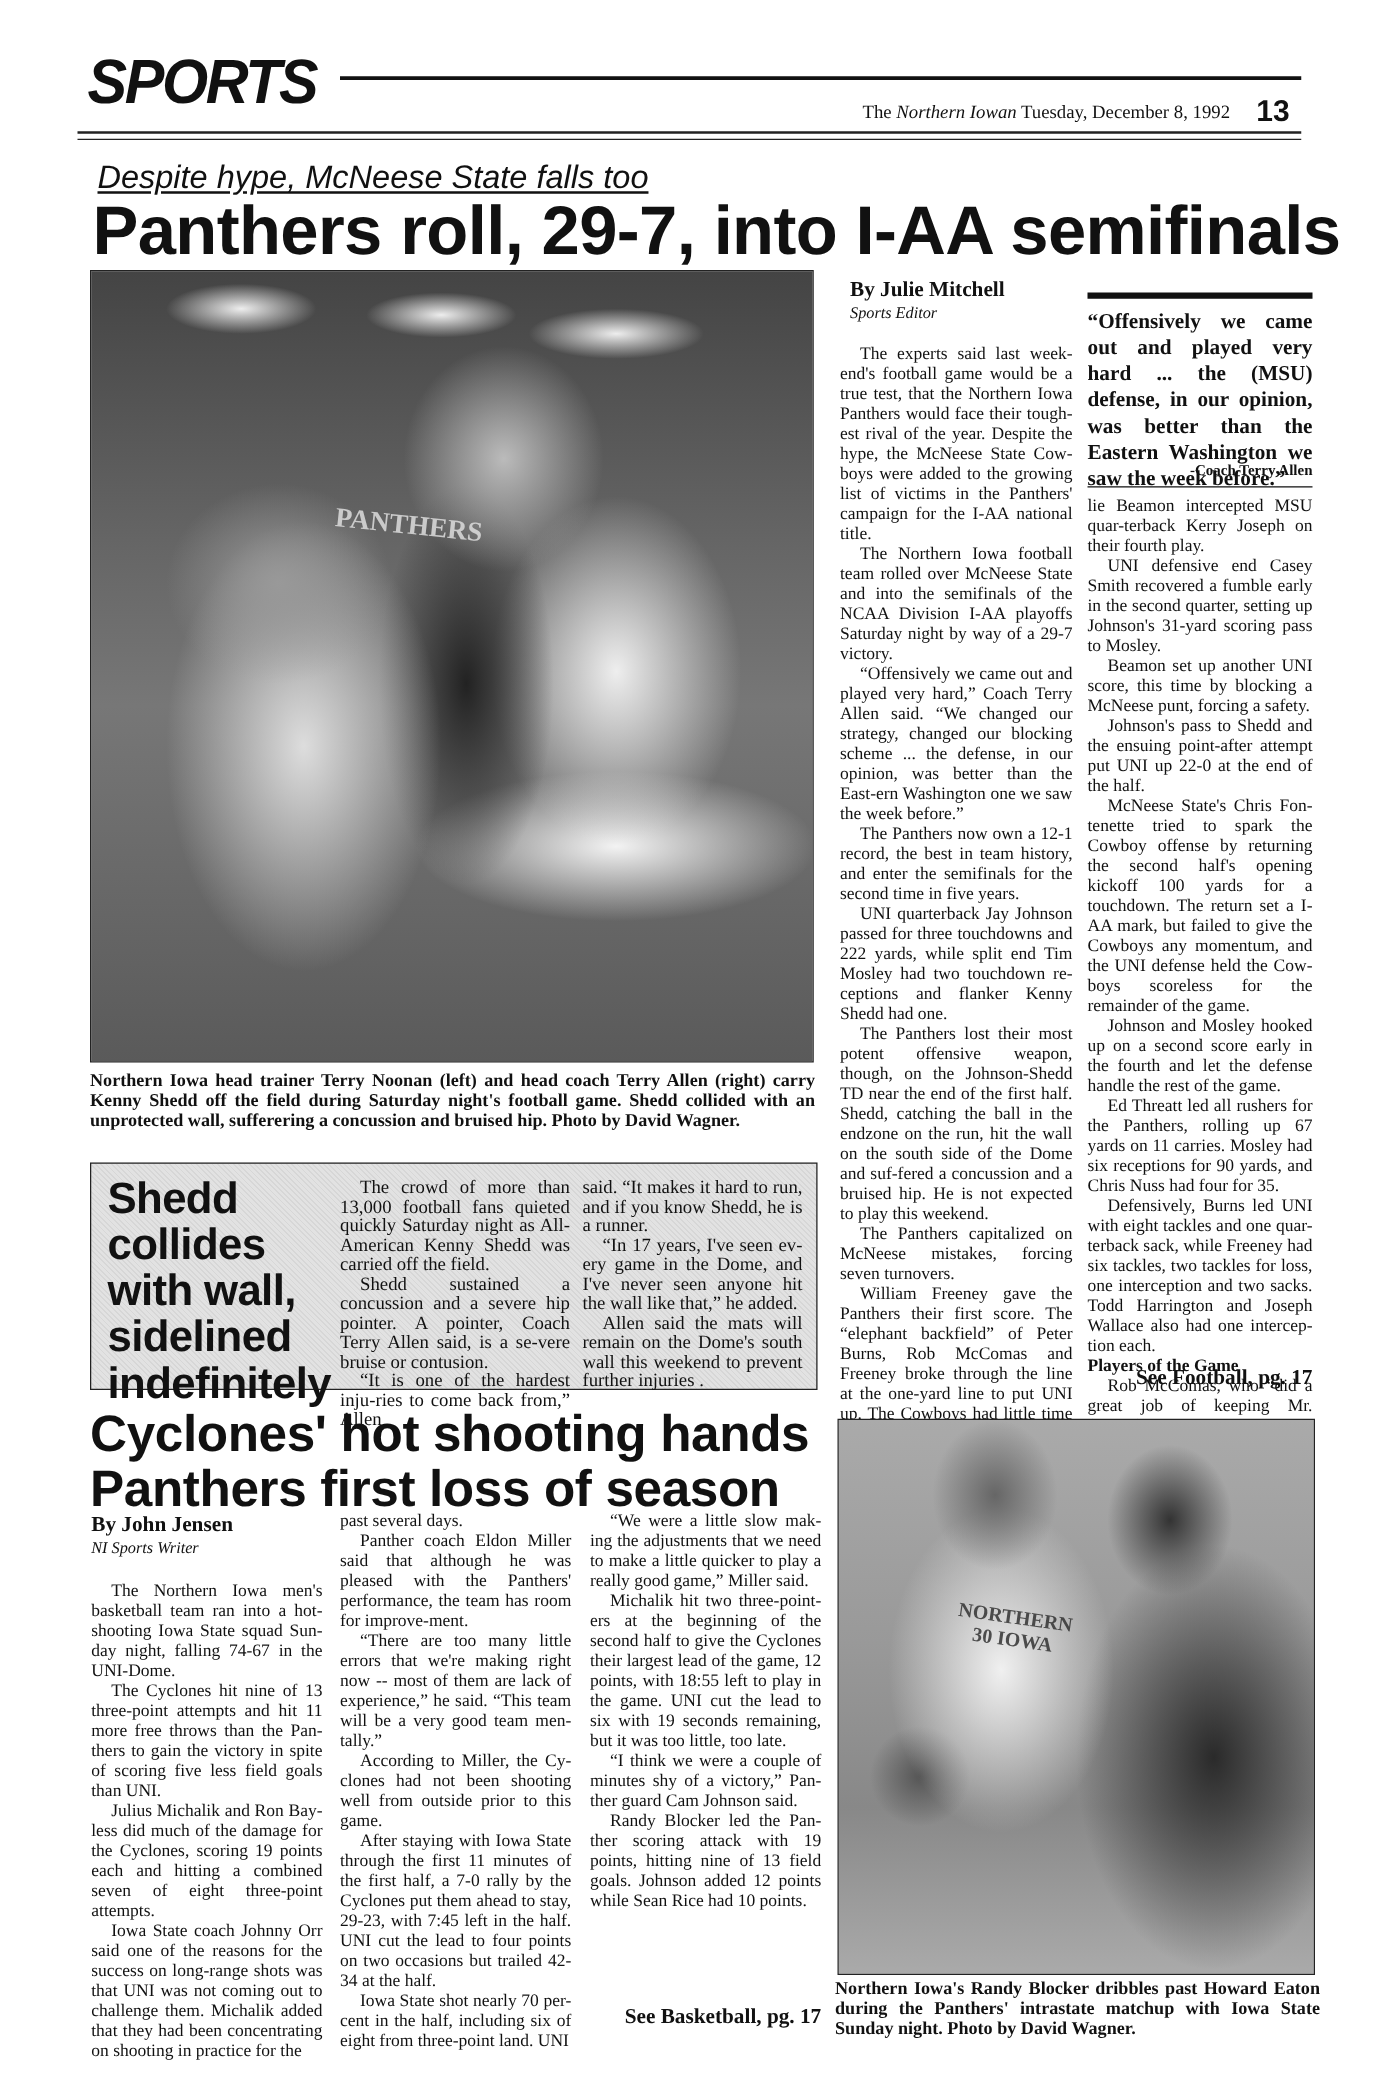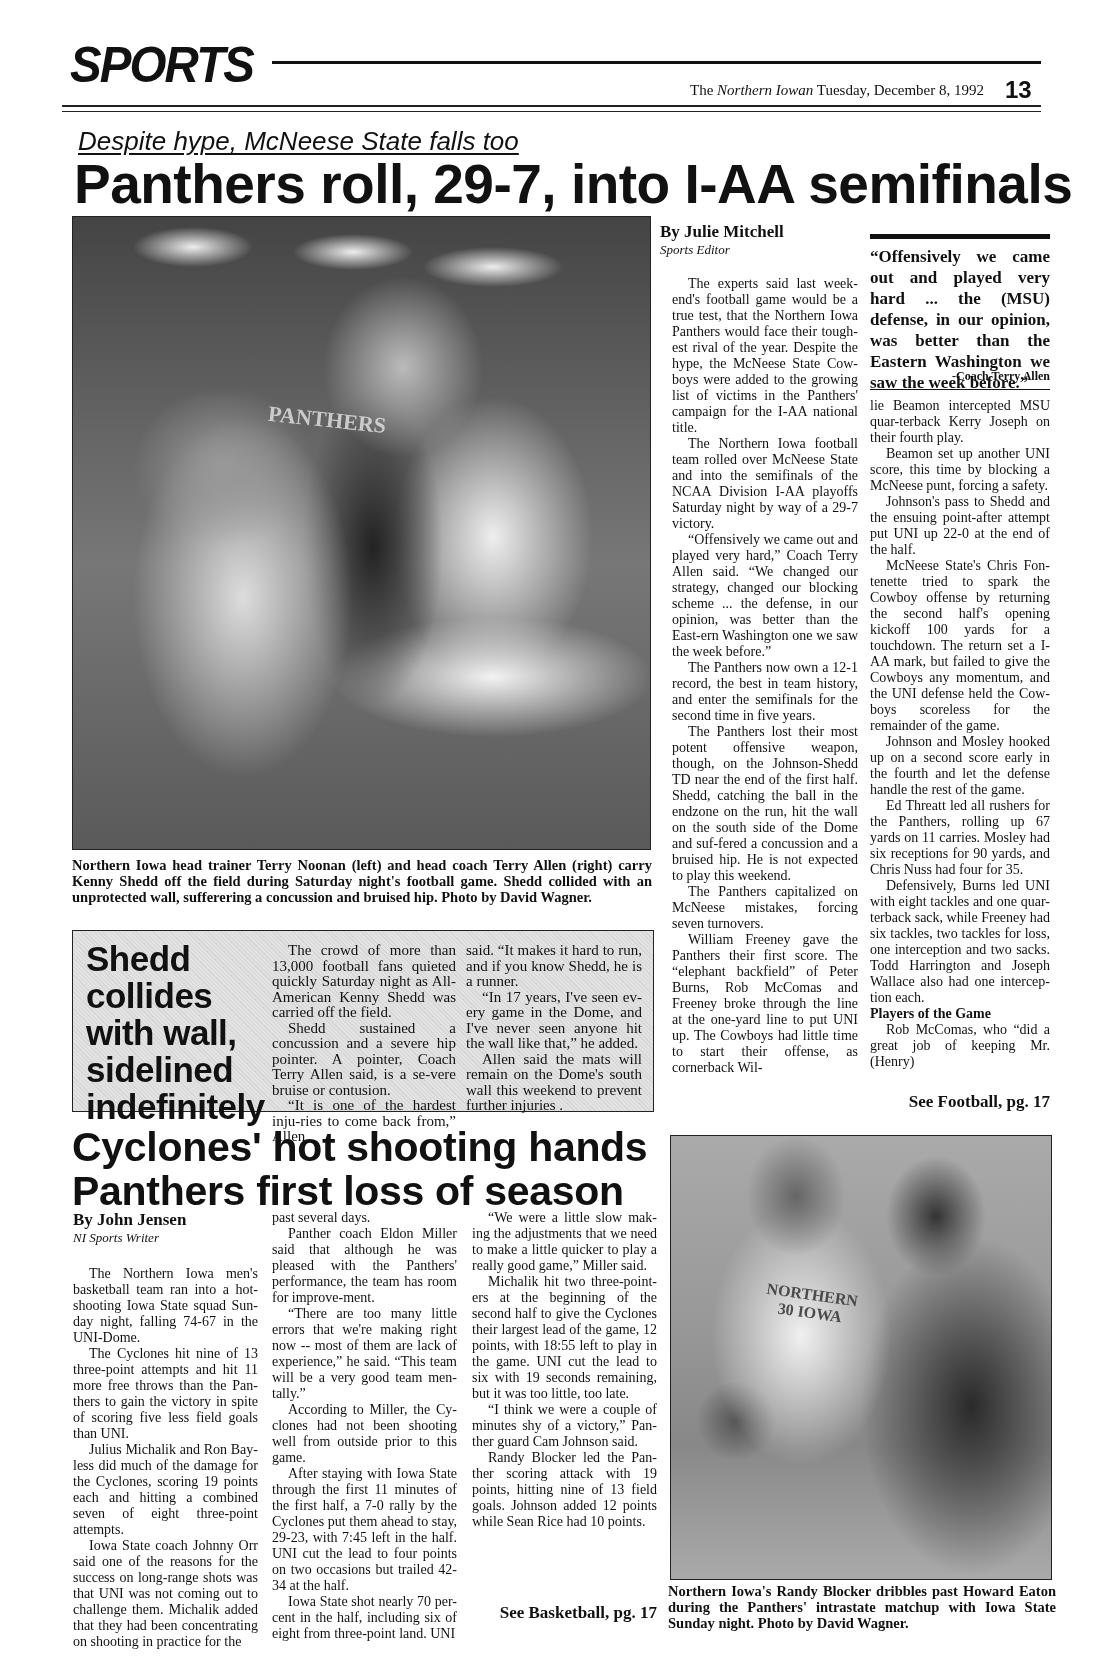--- a/index.html
+++ b/index.html
@@ -74,41 +74,43 @@
 <div class="abs rule-double-2"></div>
 
 <div class="abs kicker">Despite hype, McNeese State falls too</div>
 <div class="abs headline-main">Panthers roll, 29-7, into I-AA semifinals</div>
 
 <div class="abs photo photo-football" title="Head trainer and head coach carrying injured player Kenny Shedd off the field in the UNI-Dome">
   <span class="photo-label" style="left:195px; top:190px; font-size:22px; transform:rotate(6deg); color:#ddd;">PANTHERS</span>
 </div>
 <div class="abs caption caption-football">Northern Iowa head trainer Terry Noonan (left) and head coach Terry Allen (right) carry Kenny Shedd off the field during Saturday night's football game. Shedd collided with an unprotected wall, sufferering a concussion and bruised hip. Photo by David Wagner.</div>
 
-<div class="abs" style="left:660px; top:222px; width:190px;">
+<div class="abs" style="left:680px; top:222px; width:190px;">
   <div class="byline">By Julie Mitchell</div>
   <div class="byline-title">Sports Editor</div>
 </div>
 <div class="abs col" style="left:672px; top:276px; width:186px;">
   <p>The experts said last week-end's football game would be a true test, that the Northern Iowa Panthers would face their tough-est rival of the year. Despite the hype, the McNeese State Cow-boys were added to the growing list of victims in the Panthers' campaign for the I-AA national title.</p>
   <p>The Northern Iowa football team rolled over McNeese State and into the semifinals of the NCAA Division I-AA playoffs Saturday night by way of a 29-7 victory.</p>
   <p>“Offensively we came out and played very hard,” Coach Terry Allen said. “We changed our strategy, changed our blocking scheme ... the defense, in our opinion, was better than the East-ern Washington one we saw the week before.”</p>
   <p>The Panthers now own a 12-1 record, the best in team history, and enter the semifinals for the second time in five years.</p>
+  <p>UNI quarterback Jay Johnson passed for three touchdowns and 222 yards, while split end Tim Mosley had two touchdown re-ceptions and flanker Kenny Shedd had one.</p>
   <p>The Panthers lost their most potent offensive weapon, though, on the Johnson-Shedd TD near the end of the first half. Shedd, catching the ball in the endzone on the run, hit the wall on the south side of the Dome and suf-fered a concussion and a bruised hip. He is not expected to play this weekend.</p>
   <p>The Panthers capitalized on McNeese mistakes, forcing seven turnovers.</p>
   <p>William Freeney gave the Panthers their first score. The “elephant backfield” of Peter Burns, Rob McComas and Freeney broke through the line at the one-yard line to put UNI up. The Cowboys had little time to start their offense, as cornerback Wil-</p>
 </div>
 
 <div class="abs pull-quote-rule-top"></div>
 <div class="abs pull-quote">“Offensively we came out and played very hard ... the (MSU) defense, in our opinion, was better than the Eastern Washington we saw the week before.”</div>
 <div class="abs pull-quote-attr">-Coach Terry Allen</div>
 <div class="abs pull-quote-rule-bot"></div>
 
 <div class="abs col" style="left:870px; top:398px; width:180px;">
   <p class="noindent">lie Beamon intercepted MSU quar-terback Kerry Joseph on their fourth play.</p>
+  <p>UNI defensive end Casey Smith recovered a fumble early in the second quarter, setting up Johnson's 31-yard scoring pass to Mosley.</p>
   <p>Beamon set up another UNI score, this time by blocking a McNeese punt, forcing a safety.</p>
   <p>Johnson's pass to Shedd and the ensuing point-after attempt put UNI up 22-0 at the end of the half.</p>
   <p>McNeese State's Chris Fon-tenette tried to spark the Cowboy offense by returning the second half's opening kickoff 100 yards for a touchdown. The return set a I-AA mark, but failed to give the Cowboys any momentum, and the UNI defense held the Cow-boys scoreless for the remainder of the game.</p>
   <p>Johnson and Mosley hooked up on a second score early in the fourth and let the defense handle the rest of the game.</p>
   <p>Ed Threatt led all rushers for the Panthers, rolling up 67 yards on 11 carries. Mosley had six receptions for 90 yards, and Chris Nuss had four for 35.</p>
   <p>Defensively, Burns led UNI with eight tackles and one quar-terback sack, while Freeney had six tackles, two tackles for loss, one interception and two sacks. Todd Harrington and Joseph Wallace also had one intercep-tion each.</p>
   <p class="subhead">Players of the Game</p>
   <p>Rob McComas, who “did a great job of keeping Mr. (Henry)</p>
 </div>
 <div class="abs jump" style="left:870px; top:1092px; width:180px;">See Football, pg. 17</div>

